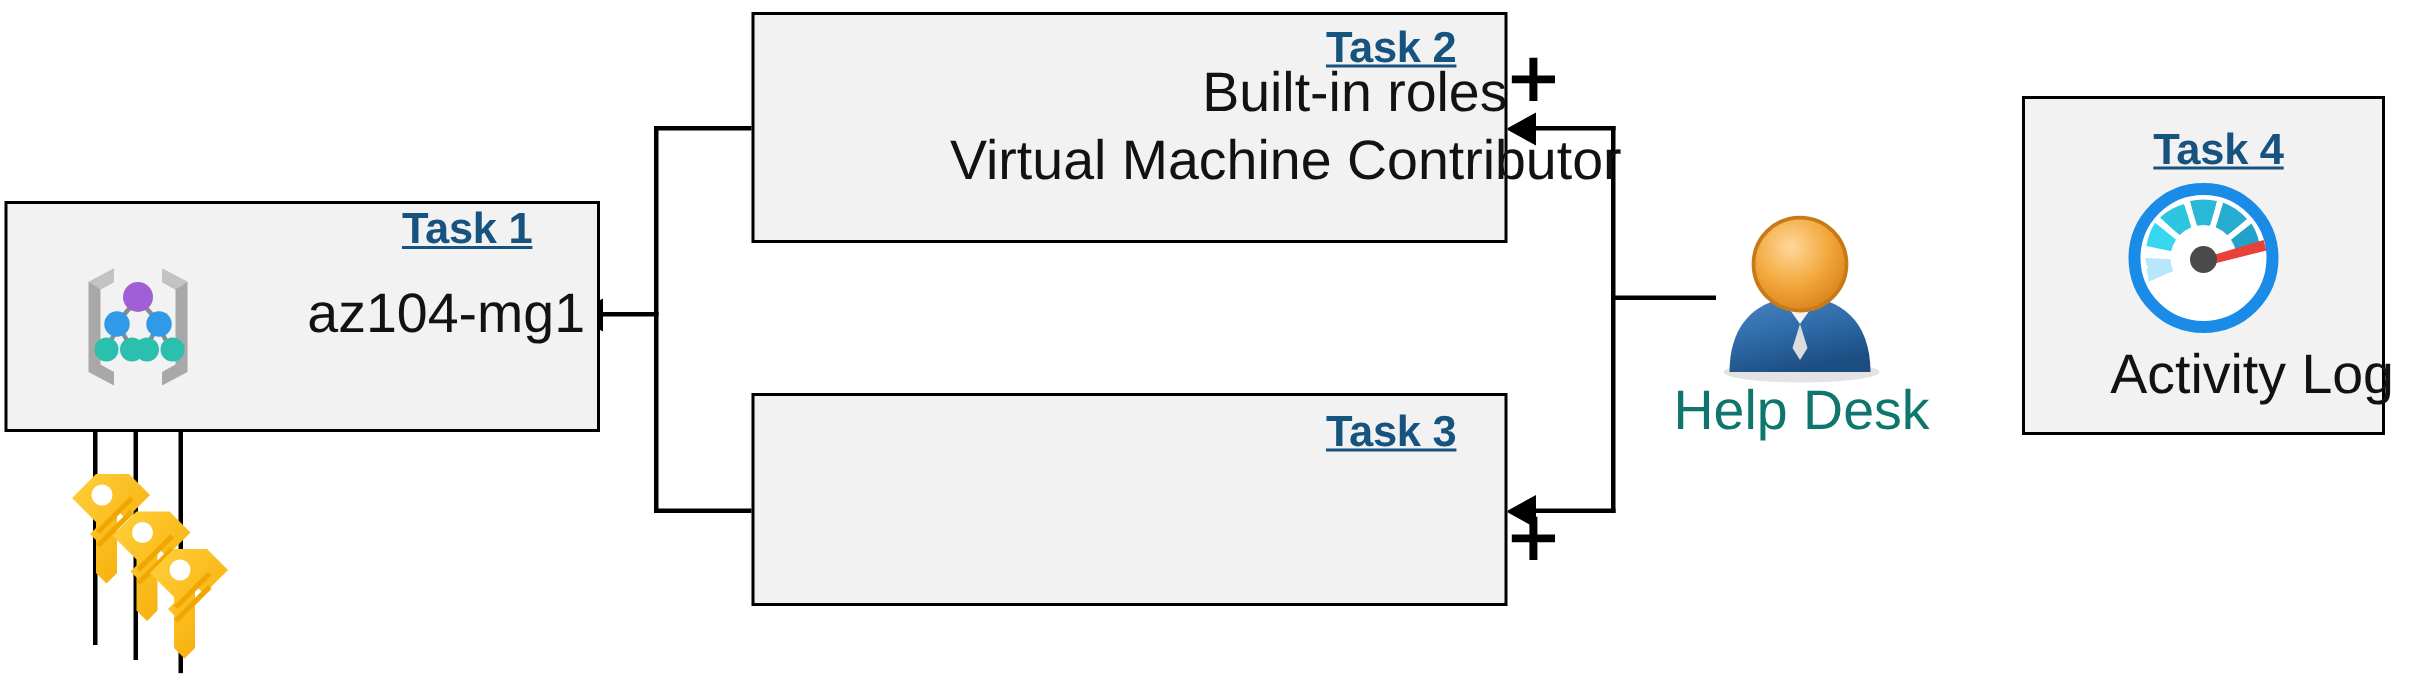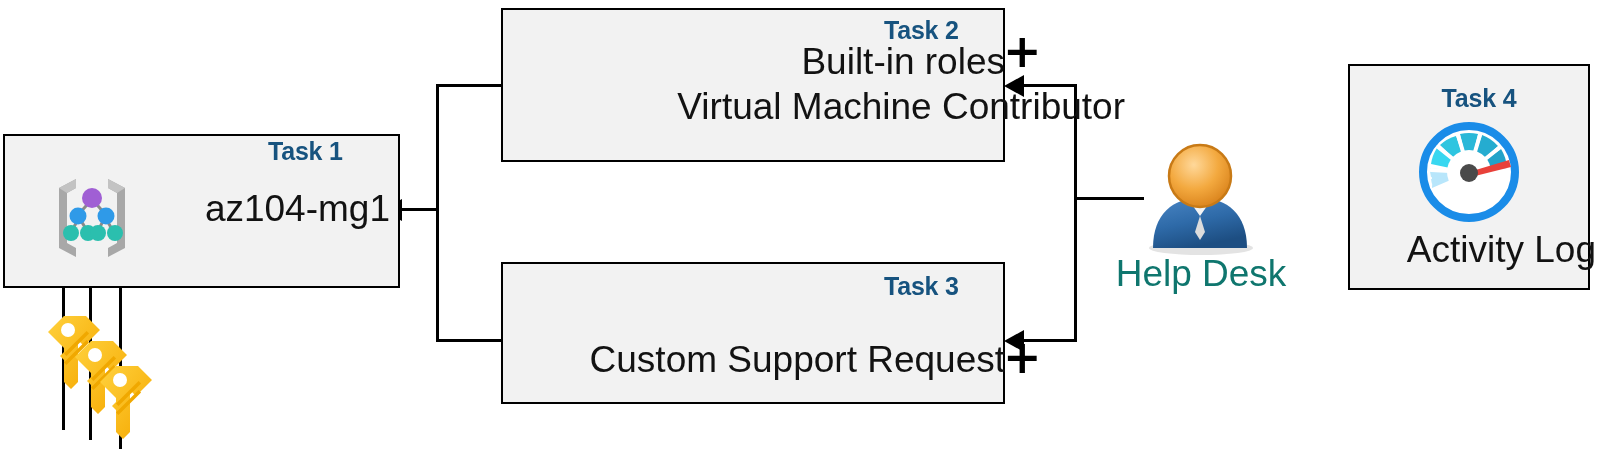--- a/index.html
+++ b/index.html
@@ -20,23 +20,24 @@
   .box {
     position: absolute;
     box-sizing: border-box;
     background: #f2f2f2;
     border: 2.5px solid #000000;
   }
   .task-label {
     position: absolute;
     font-weight: bold;
     color: #17537f;
-    font-size: 25px;
+    font-size: 29px;
     letter-spacing: -0.2px;
     white-space: nowrap;
+    text-decoration: underline;
   }
   .box-text {
     position: absolute;
     color: #121212;
     font-size: 37px;
     line-height: 1.18;
     text-align: right;
     white-space: nowrap;
   }
   .line {
@@ -166,27 +167,26 @@
         <rect x="22" y="32" width="32" height="3.5" fill="#f0a800" transform="rotate(-45 38 33)"></rect>
         <rect x="22" y="41" width="32" height="3.5" fill="#f0a800" transform="rotate(-45 38 42)"></rect>
       </g>
     </svg>
   </div>
 
   <div class="box" style="left:501px; top:8px; width:504px; height:154px;">
   </div>
   <div class="task-label" style="left:884px; top:16px;">Task 2</div>
   <div class="box-text" style="left:501px; top:40px; width:504px;">Built-in roles</div>
-  <div class="box-text" style="left:501px; top:85px; width:580px;padding-left:44px;">Virtual Machine Contributor</div>
+  <div class="box-text" style="left:501px; top:85px; width:580px;">Virtual Machine Contributor</div>
   <div class="plus" style="left:1003px; top:28px;">+</div>
 
   <div class="box" style="left:501px; top:262px; width:504px; height:142px;">
   </div>
   <div class="task-label" style="left:884px; top:272px;">Task 3</div>
-  <div class="box-text" style="left:501px; top:338px; width:504px;">Custom Support Request</div>
   <div class="plus" style="left:1003px; top:334px;">+</div>
 
   <div class="icon-wrap" style="left:1133px; top:140px; width:134px; height:118px;">
     <svg width="134" height="118" viewBox="0 0 134 118" xmlns="http://www.w3.org/2000/svg">
       <defs>
         <radialGradient id="headg" cx="40%" cy="32%" r="72%">
           <stop offset="0%" stop-color="#ffd89a"></stop>
           <stop offset="55%" stop-color="#f3a93f"></stop>
           <stop offset="100%" stop-color="#d9821b"></stop>
         </radialGradient>

